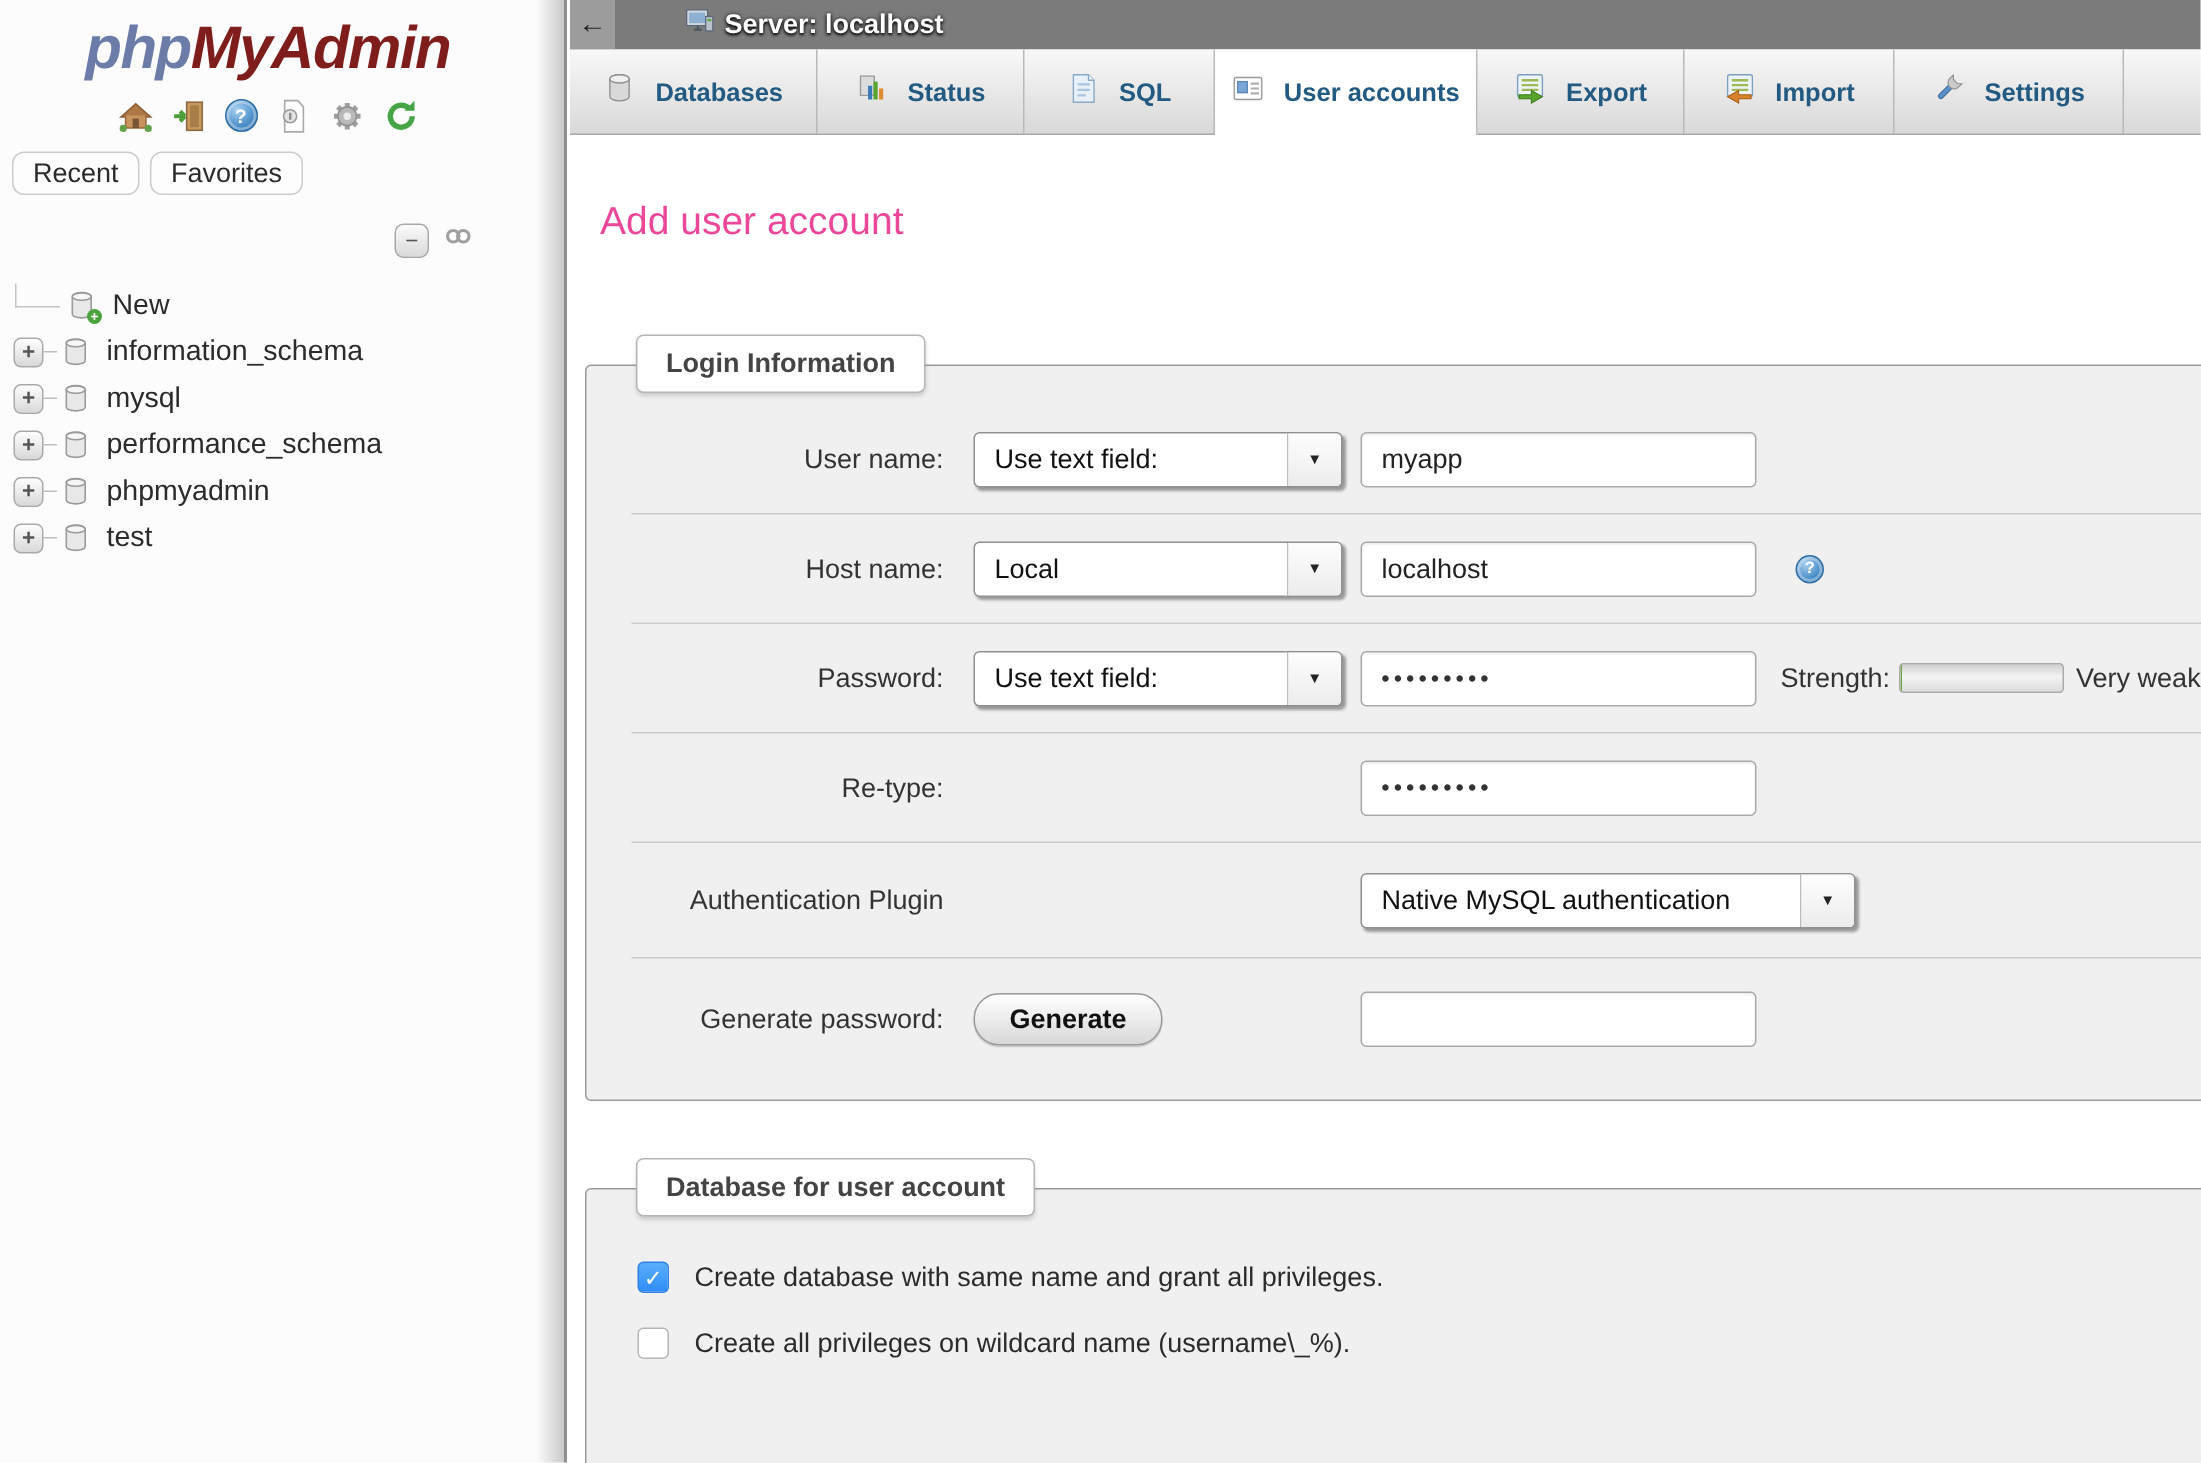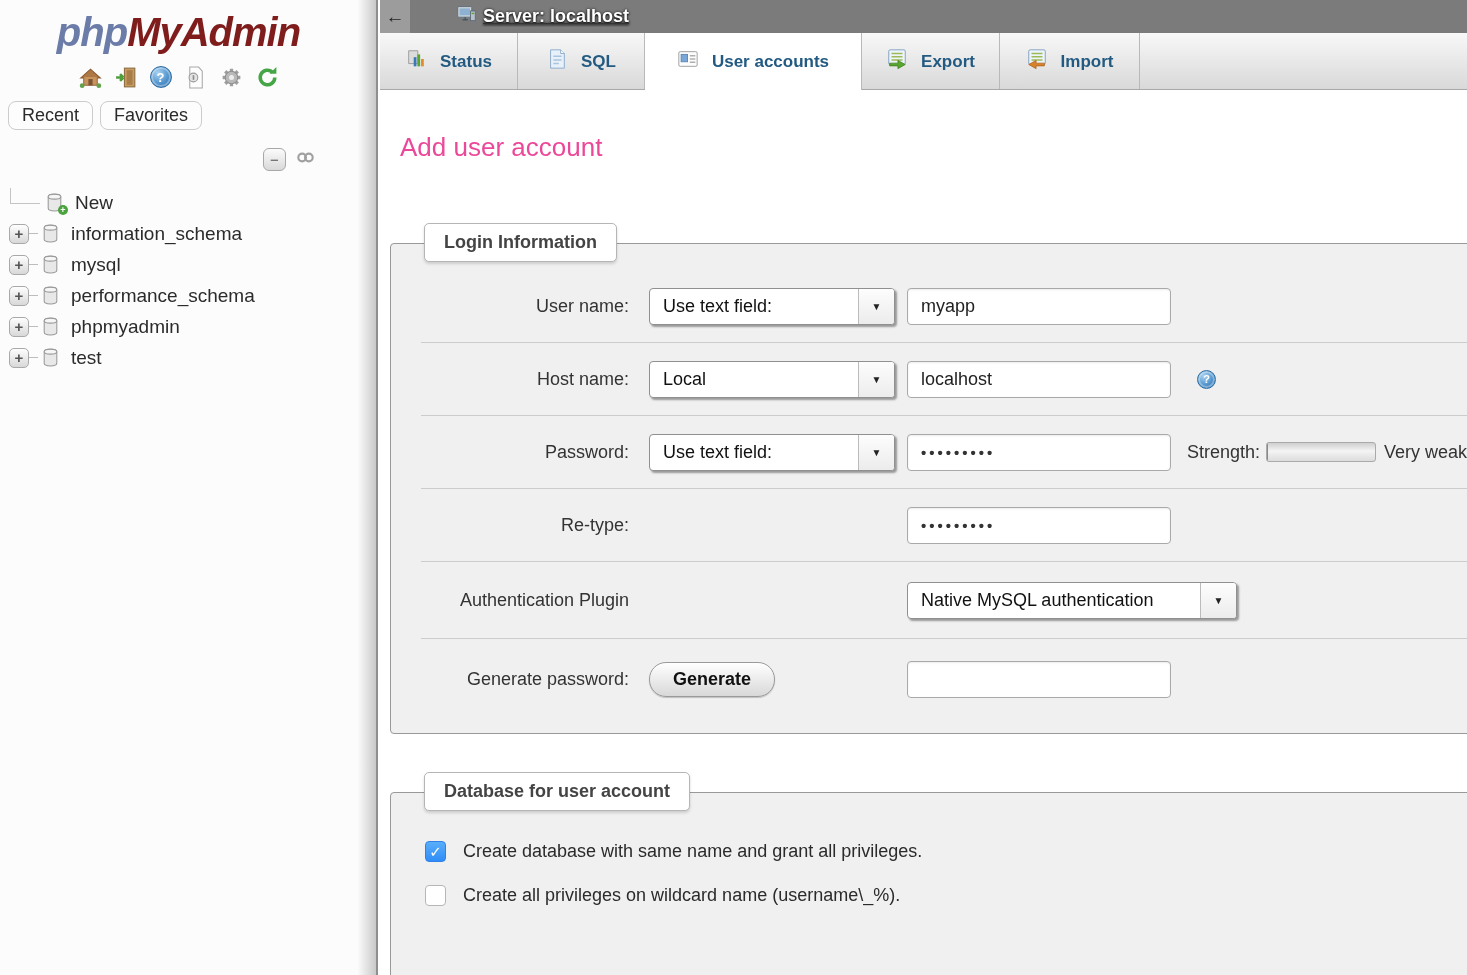--- a/index.html
+++ b/index.html
@@ -41,32 +41,32 @@
   .circle-help { width:22px; height:22px; border-radius:50%; color:#fff; font-weight:bold; font-size:13px;
     display:inline-flex; align-items:center; justify-content:center;
     background:radial-gradient(circle at 35% 30%, #a8d1f0, #4a8ec9 60%, #2e6da4);
     border:1px solid #2e6da4; box-shadow:inset 0 0 0 2px rgba(255,255,255,.35); }
   .circle-help.small { width:19px; height:19px; font-size:11px; }
 
   
   .topbar { height:33px; background:#7b7b7b; display:flex; align-items:center; }
   .back-box { width:30px; height:33px; background:#9c9c9c; color:#222; display:flex; align-items:center;
     justify-content:center; font-size:19px; cursor:pointer; }
-  .title-area { display:flex; align-items:center; gap:6px; margin-left:46px;text-decoration:underline; }
+  .title-area { display:flex; align-items:center; gap:6px; margin-left:46px; }
   .server-title { color:#fff; font-weight:bold; font-size:18px;
     text-shadow:0 1px 2px rgba(0,0,0,.9), 0 0 3px rgba(0,0,0,.7); }
 
   
   .tabbar { position:relative; height:57px; display:flex;
     background:linear-gradient(#f8f8f8,#d8d8d8); }
   .tabbar::after { content:''; position:absolute; left:0; right:0; bottom:0; height:1px; background:#a8a8a8; z-index:1; }
   .tab { display:flex; align-items:center; justify-content:center; gap:13px; border-right:1px solid #b9b9b9;
     color:#235a81; font-weight:bold; font-size:17px; cursor:pointer; position:relative; }
   .tab.active { background:#fff; z-index:2; }
-  .t-databases{width:165px} .t-sql{width:127px} .t-status{width:138px} .t-users{width:217px}
+  .t-databases{width:165px} .t-sql{width:127px} .t-status{width:138px} .t-users{width:175px}
   .t-export{width:138px} .t-import{width:140px} .t-settings{width:153px}
 
   
   .content { padding-left:10px; }
   h1 { margin:42px 0 0 10px; font-size:26px; font-weight:normal; color:#ec4899; }
 
   .pma-fieldset { position:relative; margin-left:0; width:1150px; background:#f0f0f0;
     border:1px solid #999; border-radius:4px; }
   .pma-legend { position:absolute; top:-21px; left:33px; background:#fff; border:1px solid #b5b5b5;
     border-radius:5px; padding:8px 19px; font-weight:bold; font-size:18px; color:#444;
@@ -254,20 +254,27 @@
             <rect x="4" y="5" width="12" height="8" fill="#8fb1d1"></rect>
             <path d="M7.5 18h6M10.5 15v3" stroke="#49565f" stroke-width="1.6"></path>
             <rect x="16.5" y="8" width="5.5" height="11" fill="#b9c2ca" stroke="#5a6a7a"></rect>
             <rect x="17.8" y="10" width="3" height="1.6" fill="#58a62e"></rect>
           </svg></span>
       <span class="server-title">Server: localhost</span>
     </div>
   </div>
 
   <div class="tabbar">
+    <div class="tab t-databases">
+      <span><svg viewBox="0 0 24 24" width="22" height="22">
+            <path d="M5 5c0-1.7 3.1-3 7-3s7 1.3 7 3v13c0 1.7-3.1 3-7 3s-7-1.3-7-3z" fill="#d9d9d9" stroke="#909090"></path>
+            <ellipse cx="12" cy="5" rx="7" ry="3" fill="#efefef" stroke="#909090"></ellipse>
+          </svg></span>
+      <span>Databases</span>
+    </div>
     <div class="tab t-status">
       <span><svg viewBox="0 0 24 24" width="22" height="22">
             <path d="M4 3h10v14H4z" fill="#dcdcdc" stroke="#9a9a9a"></path>
             <rect x="9.5" y="10" width="3" height="10" fill="#3c78b5"></rect>
             <rect x="13.5" y="7" width="3" height="13" fill="#58a62e"></rect>
             <rect x="17.5" y="12" width="3" height="8" fill="#e08b2e"></rect>
           </svg></span>
       <span>Status</span>
     </div>
     <div class="tab t-sql">
@@ -294,20 +301,29 @@
           </svg></span>
       <span>Export</span>
     </div>
     <div class="tab t-import">
       <span><svg viewBox="0 0 24 24" width="22" height="22">
             <rect x="3" y="2" width="18" height="16" rx="1.5" fill="#eef4fb" stroke="#7d9ec0"></rect>
             <path d="M6 6h12M6 9.5h12M6 13h12" stroke="#9dba57" stroke-width="1.7"></path>
             <path d="M20 16.5h-9v-3l-8 4.5 8 4.5v-3h9z" fill="#d9822b" stroke="#a85f15" stroke-width="0.8"></path>
           </svg></span>
       <span>Import</span>
+    </div>
+    <div class="tab t-settings">
+      <span><svg viewBox="0 0 24 24" width="22" height="22">
+            <g transform="rotate(45 12 12)">
+              <rect x="10.3" y="8.5" width="3.4" height="13" rx="1.7" fill="#5b8fc7" stroke="#3f6f9f" stroke-width="0.8"></rect>
+              <path d="M7.5 6.2a4.5 4.5 0 1 0 9 0V2.6l-2.4 2.2h-4.2L7.5 2.6z" fill="#c9c9c9" stroke="#8f8f8f" stroke-width="0.8"></path>
+            </g>
+          </svg></span>
+      <span>Settings</span>
     </div>
   </div>
 
   <div class="content">
     <h1>Add user account</h1>
 
     <div class="pma-fieldset" id="login-fieldset">
       <div class="pma-legend">Login Information</div>
 
       <div class="frow">

